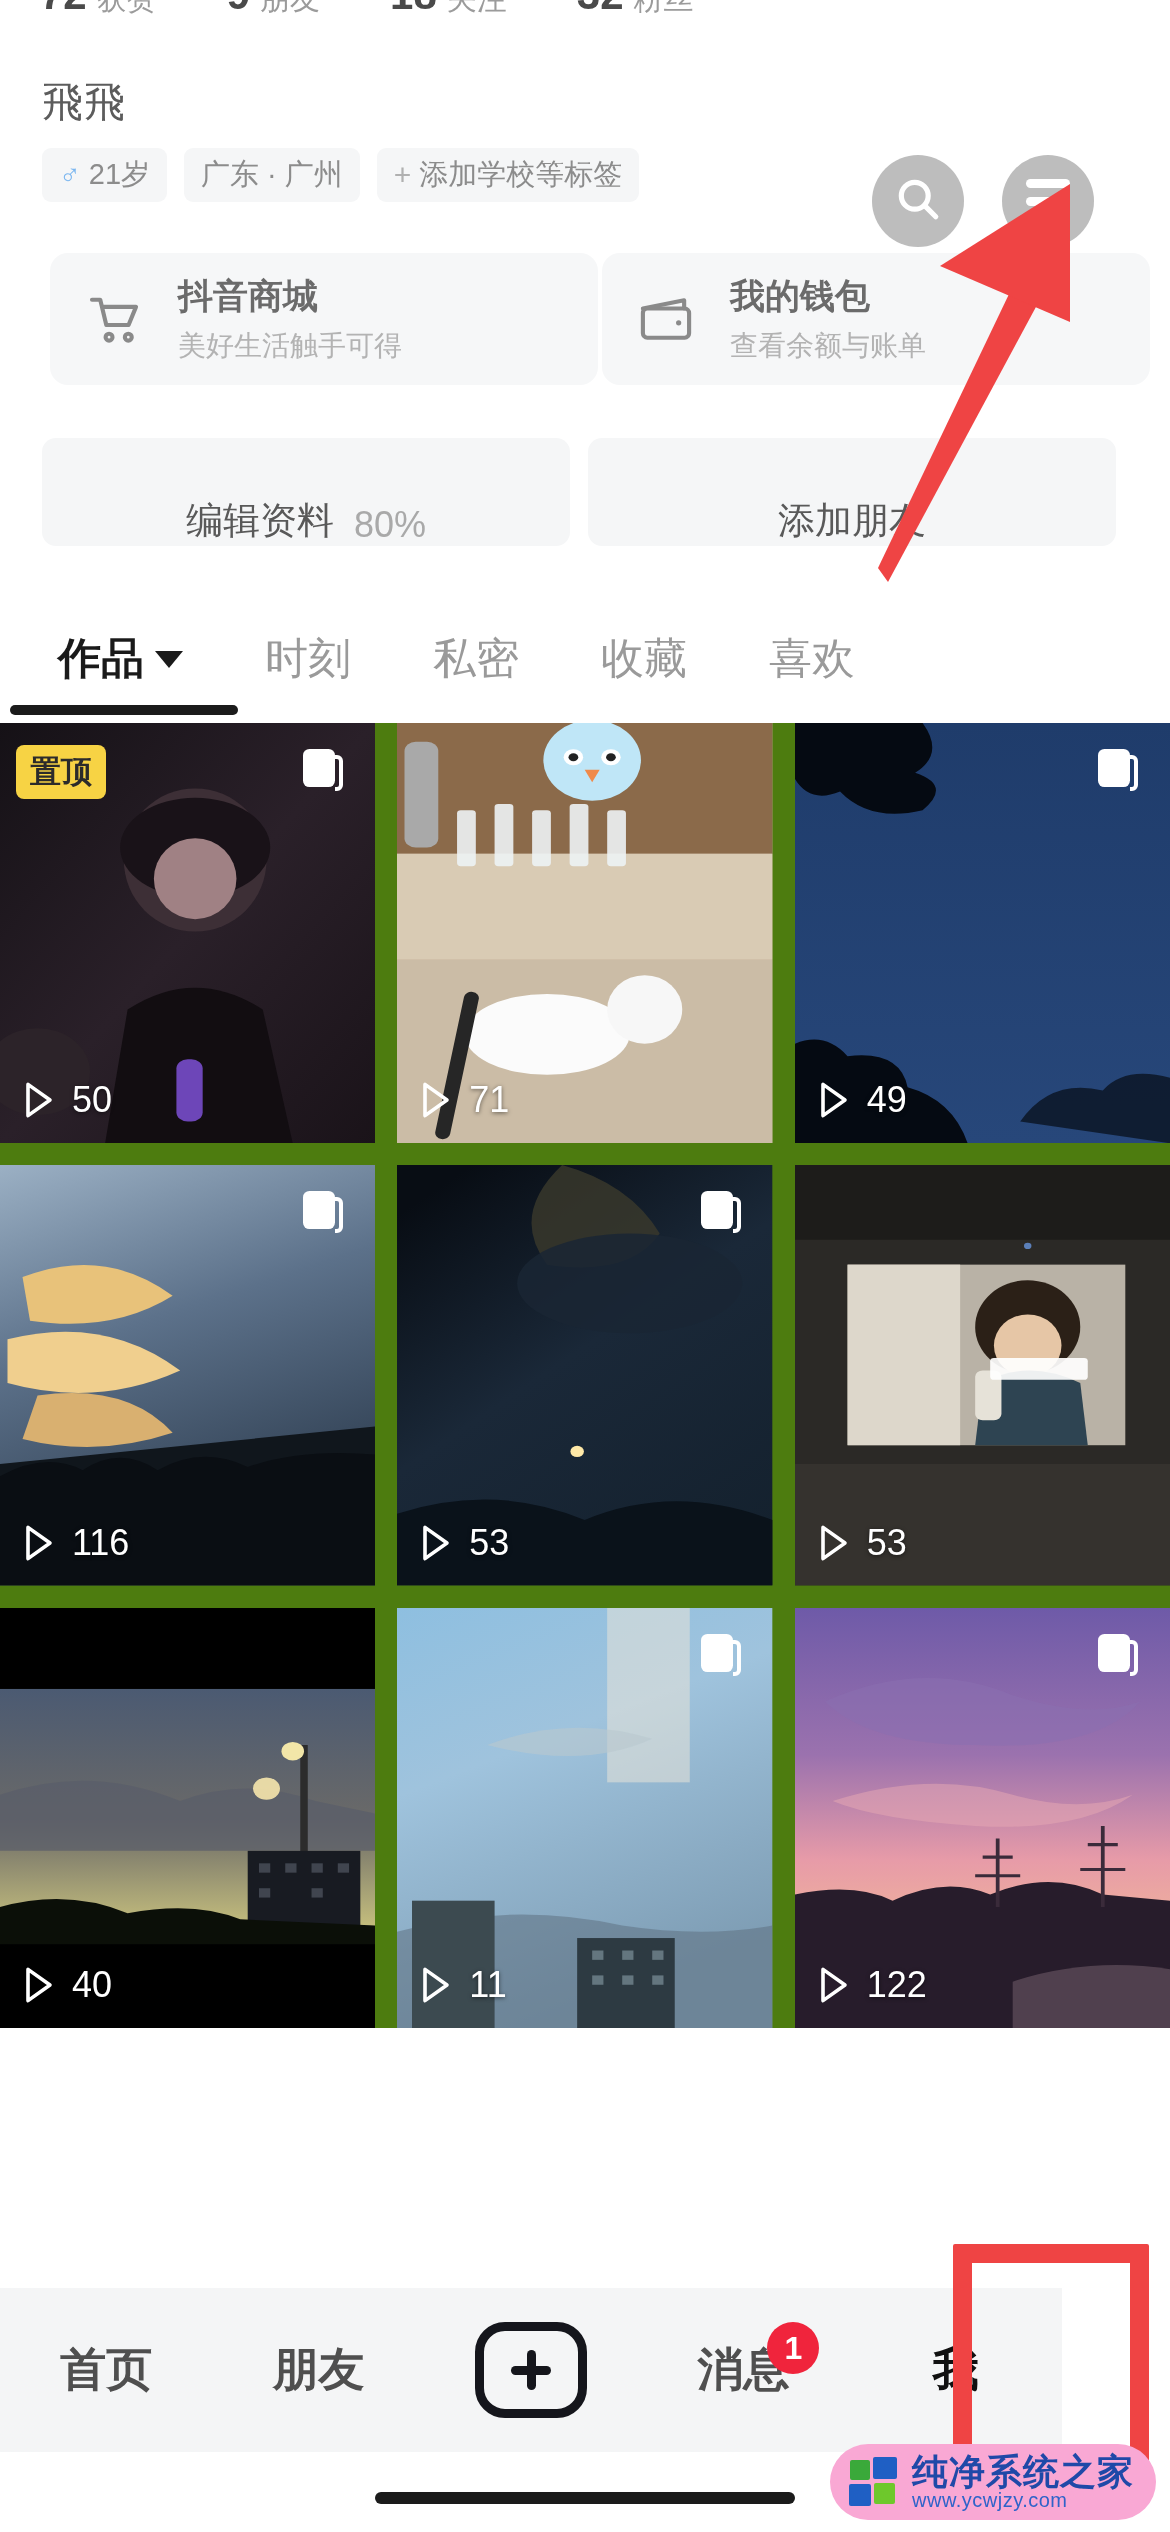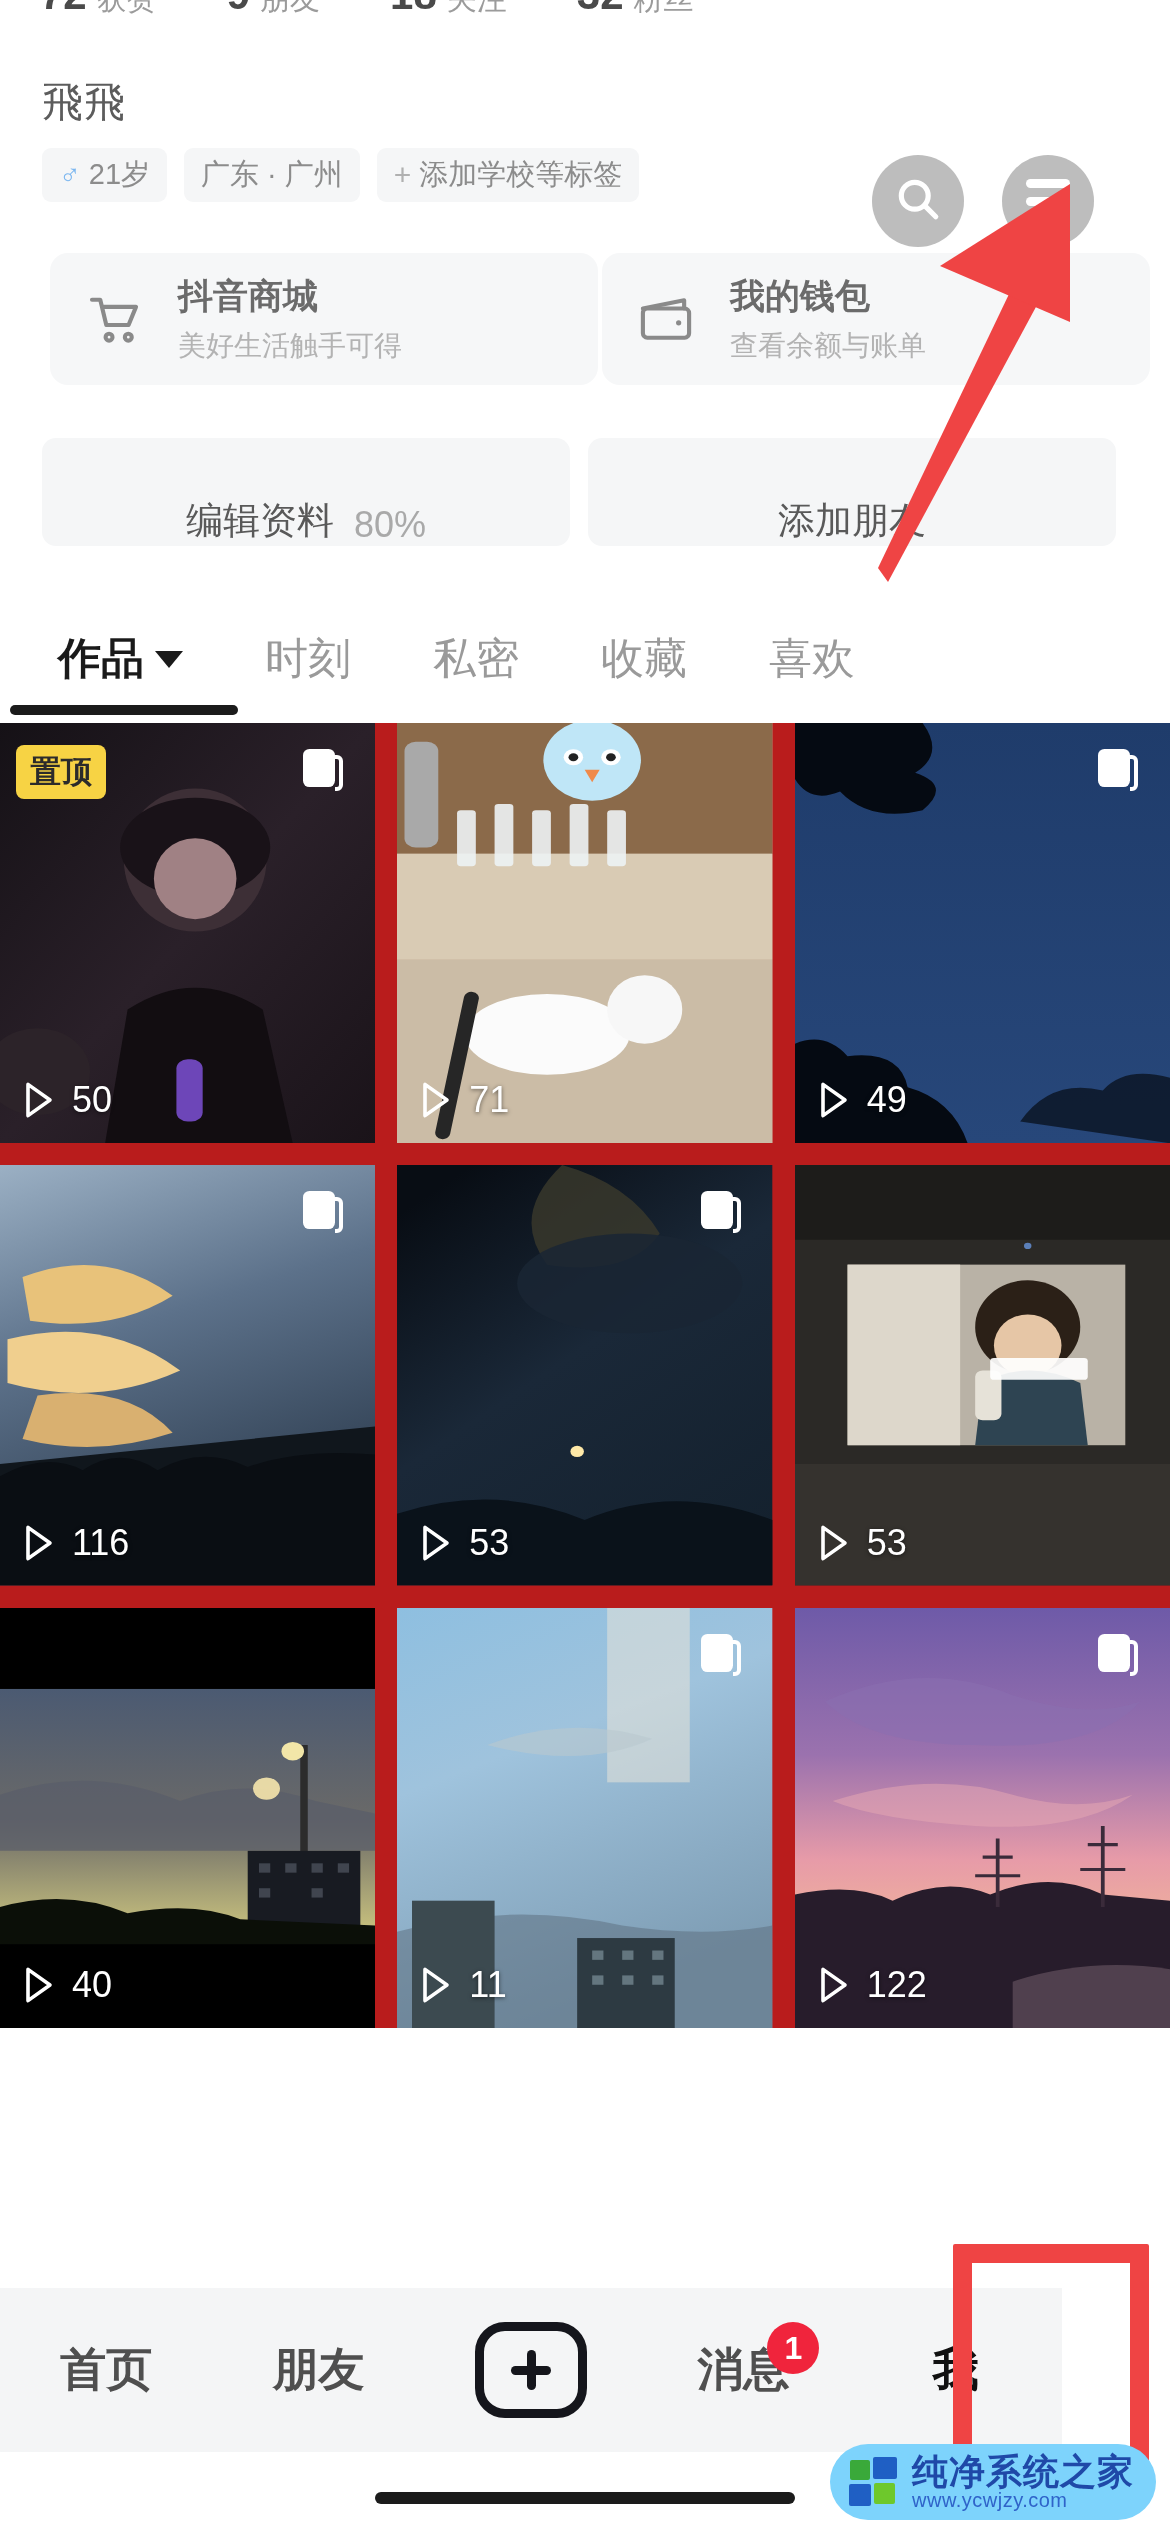--- a/index.html
+++ b/index.html
@@ -78,21 +78,21 @@
   .caret{ width:0;height:0;border-left:14px solid transparent;border-right:14px solid transparent;border-top:17px solid #1a1a1a; }
   .tab-underline{
     position:absolute; left:10px; top:705px; width:228px; height:10px;
     background:#1b1b1b; border-radius:5px;
   }
 
   
   .grid{
     position:absolute; left:0; top:723px; width:1170px; height:1305px;
     display:grid; grid-template-columns:repeat(3,1fr); grid-template-rows:repeat(3,1fr);
-    gap:22px; background:#b91c1c;
+    gap:22px; background:#4d7c0f;
   }
   .cell{ position:relative; overflow:hidden; }
   .thumb{ position:absolute; inset:0; }
   .playbar{
     position:absolute; left:22px; bottom:22px;
     display:flex; align-items:center; gap:16px;
     color:#fff; font-size:36px; text-shadow:0 1px 4px rgba(0,0,0,.55);
   }
   .play-ico{ position:relative; width:34px; height:40px; }
   .play-ico svg{ display:block; }
@@ -131,21 +131,21 @@
   
   #arrow-annotation{ position:absolute; left:770px; top:170px; width:340px; height:430px; pointer-events:none; }
   #highlight-box{
     position:absolute; left:953px; top:2244px; width:196px; height:238px;
     border:19px solid #ef4444; border-radius:2px; pointer-events:none;
   }
 
   
   .watermark{
     position:absolute; right:14px; bottom:12px;
-    background:#7dd3fc; border-radius:44px;
+    background:#f9a8d4; border-radius:44px;
     padding:10px 22px 10px 18px;
     display:flex; align-items:center; gap:12px;
   }
   .wm-logo{ width:52px; height:52px; position:relative; }
   .wm-txt{ display:flex; flex-direction:column; line-height:1; }
   .wm-name{ font-size:36px; font-weight:bold; color:#1f49a8; letter-spacing:1px; }
   .wm-url{ font-size:20px; color:#2f63c9; letter-spacing:.5px; }
 </style>
 </head>
 <body>

